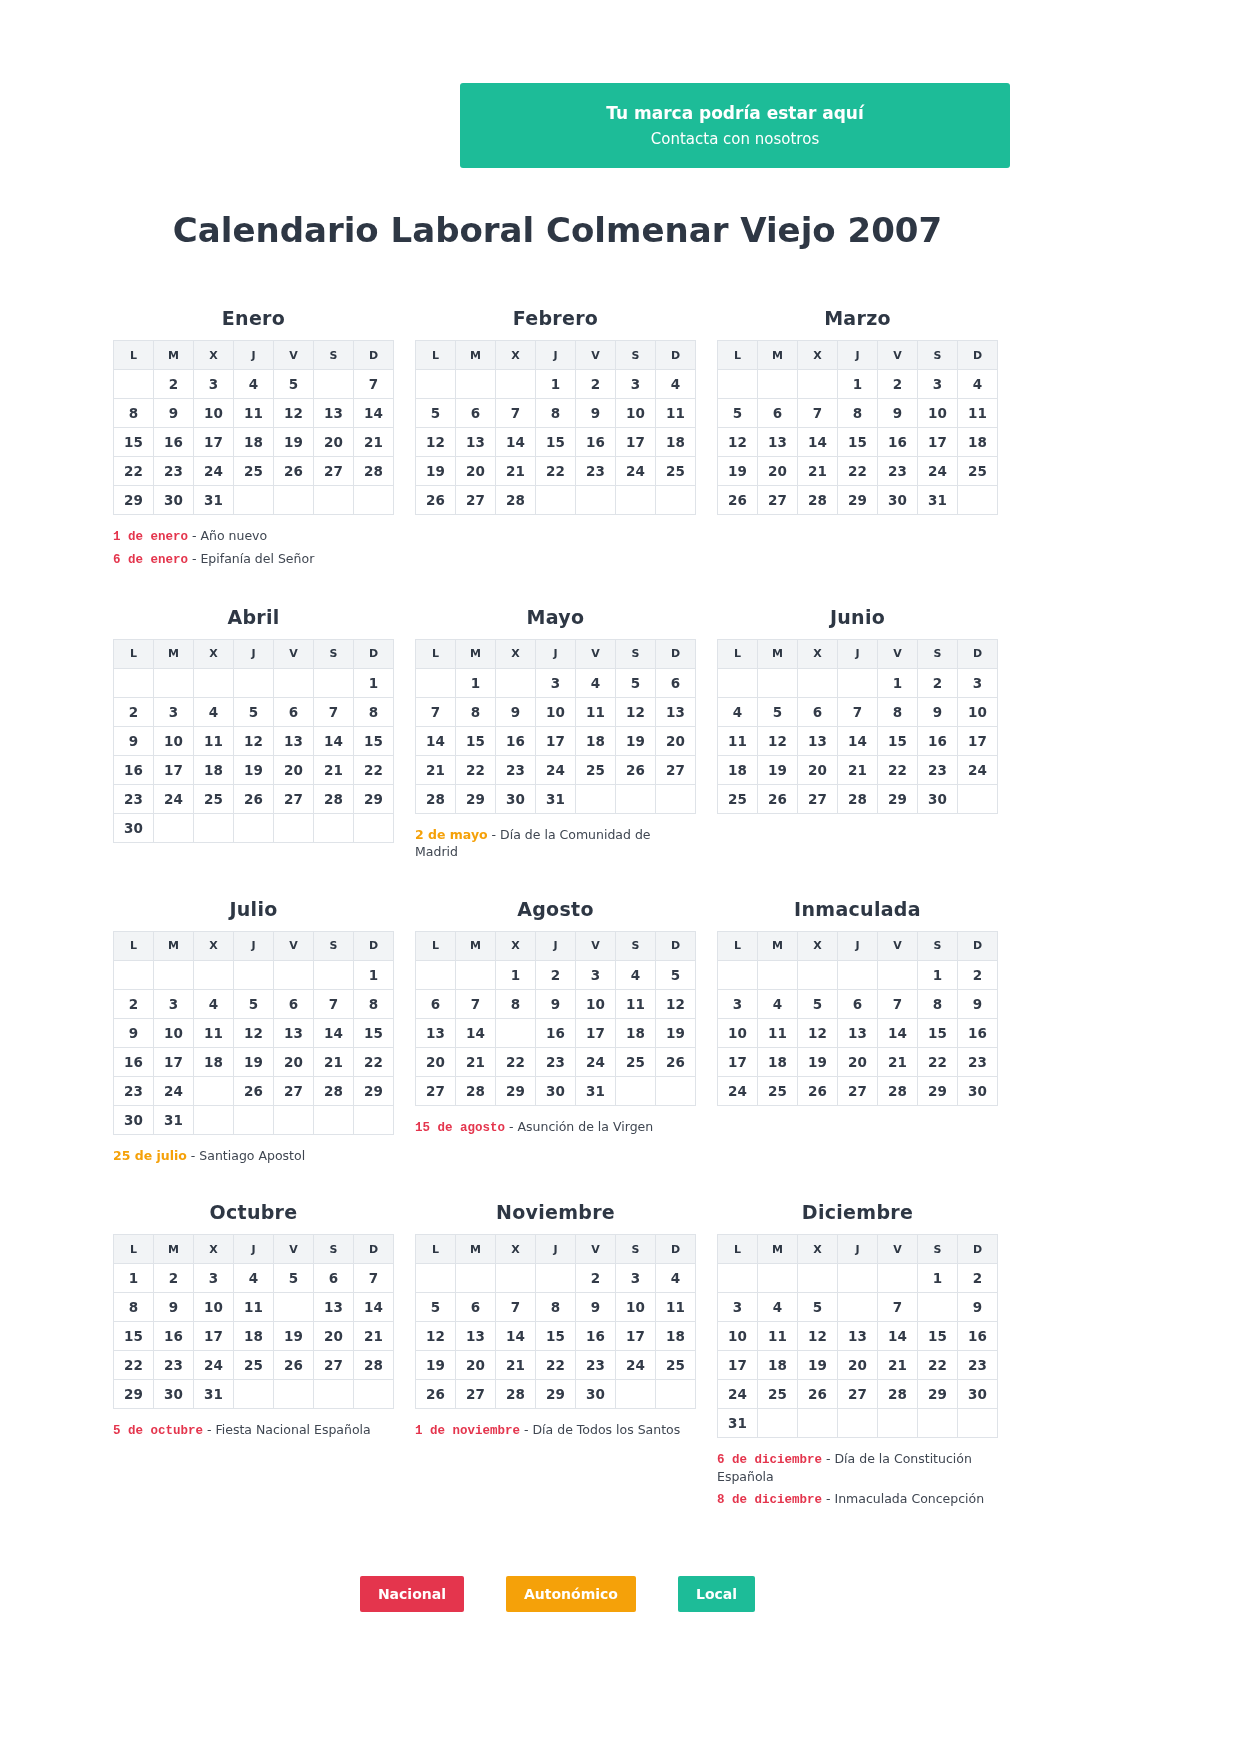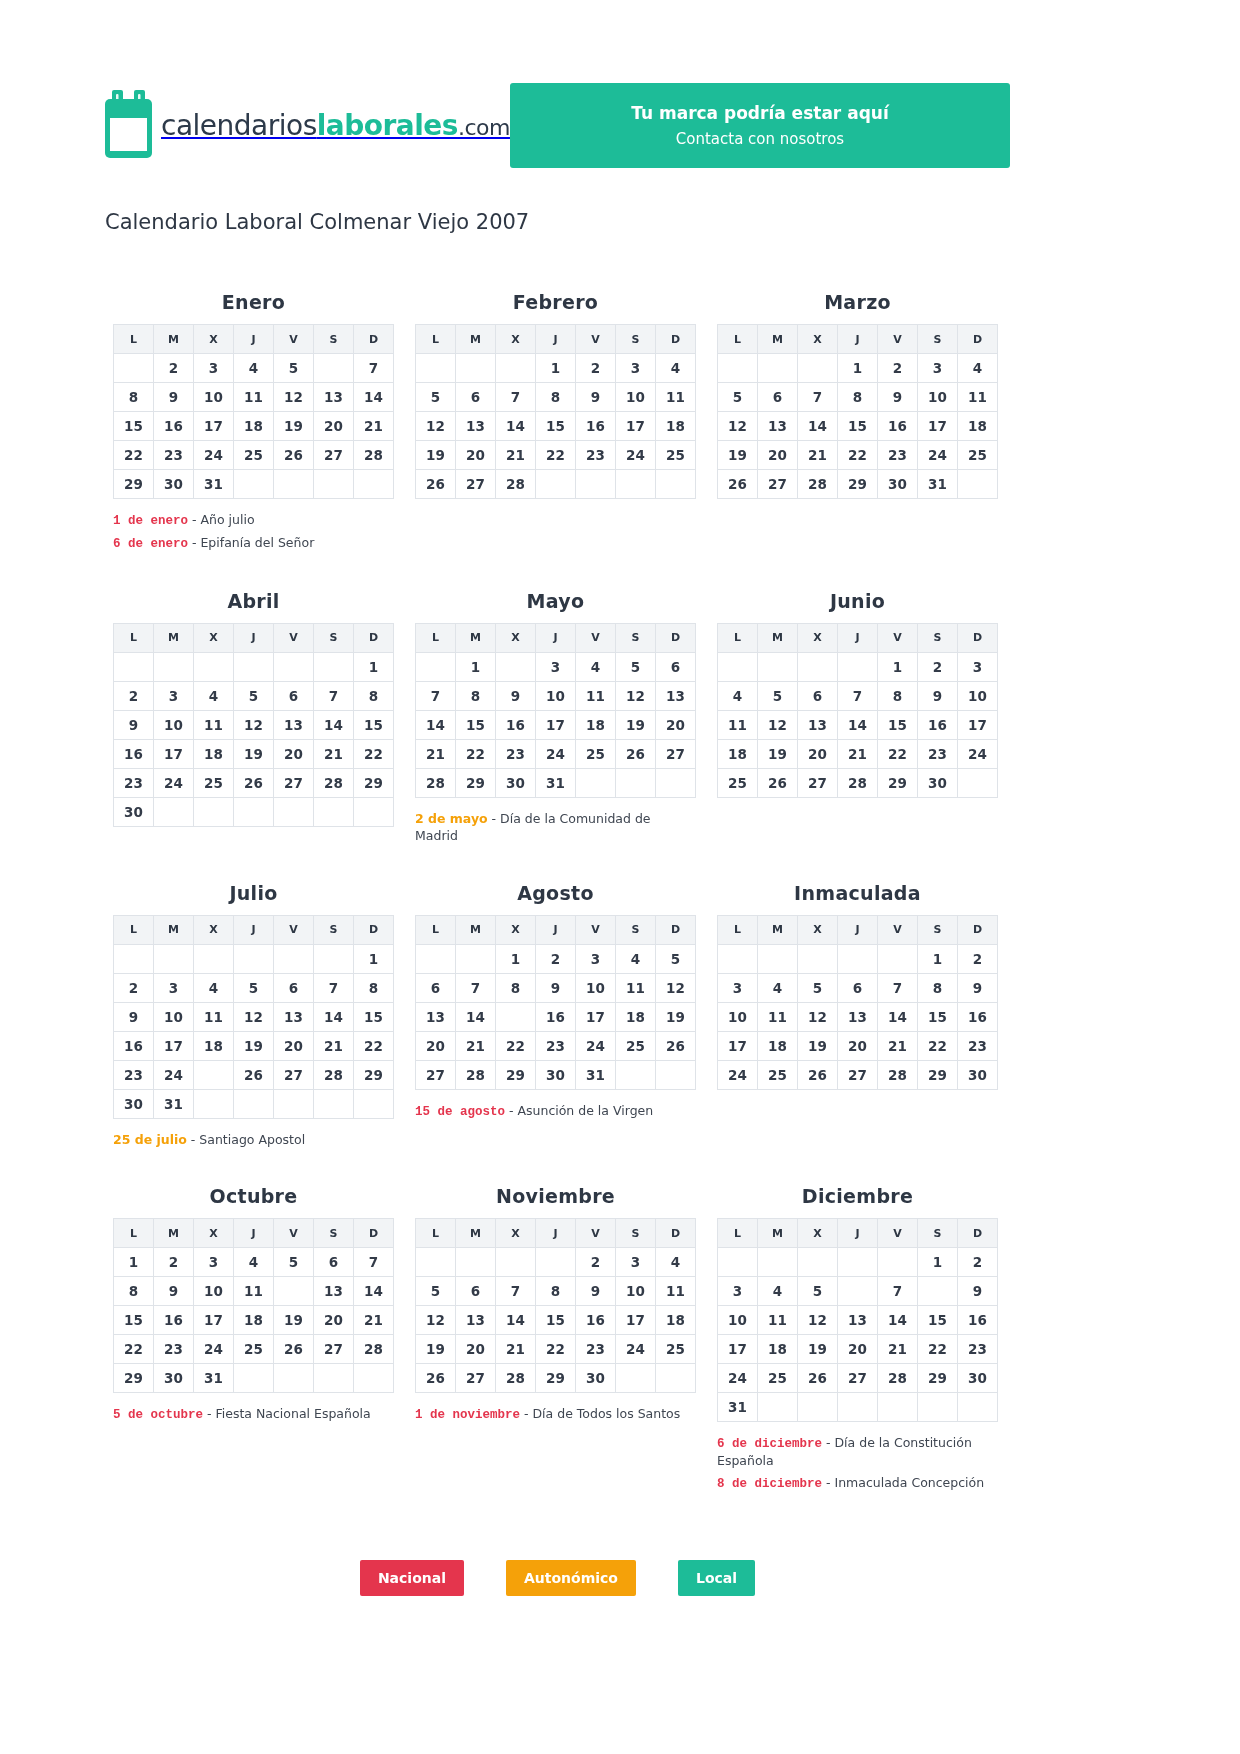--- a/index.html
+++ b/index.html
@@ -39,24 +39,25 @@
     background:var(--brand);
     border-radius:3px;
     display:flex;flex-direction:column;align-items:center;justify-content:center;
     color:#fff;gap:7px;
   }
   .banner-line1{font-size:17px;font-weight:700;}
   .banner-line2{font-size:15px;}
   
   h1.page-title{
     width:905px;
-    font-size:21px;
+    text-align:center;
+    font-size:34px;
     margin:42px 0 0 0;
     color:var(--dark);
-    font-weight:400;
+    font-weight:700;
   }
   
   .months{
     margin-top:57px;
     display:grid;
     grid-template-columns:repeat(3,281px);
     column-gap:21px;
     row-gap:32px;
     padding-left:8px;
     align-items:start;
@@ -122,33 +123,20 @@
   .legend-btn.national{background:var(--national);}
   .legend-btn.autonomic{background:var(--autonomic);}
   .legend-btn.local{background:var(--local);}
 </style>
 </head>
 <body>
 
 <div class="page">
 
   <div class="topbar">
-    <a class="logo" href="#">
-      <span>
-        <svg width="47" height="68" viewBox="0 0 47 68" aria-hidden="true">
-          <rect x="7" y="0" width="11" height="18" rx="2" fill="#1dbc98"></rect>
-          <rect x="29" y="0" width="11" height="18" rx="2" fill="#1dbc98"></rect>
-          <rect x="11" y="4" width="2.5" height="8" rx="1" fill="#eafaf5"></rect>
-          <rect x="33" y="4" width="2.5" height="8" rx="1" fill="#eafaf5"></rect>
-          <rect x="0" y="9" width="47" height="59" rx="5" fill="#1dbc98"></rect>
-          <rect x="5" y="28" width="37" height="33" fill="#ffffff"></rect>
-        </svg>
-      </span>
-      <span class="logo-text"><span>calendarios</span><span class="accent">laborales</span><span class="suffix">.com</span></span>
-    </a>
     <div class="banner">
       <div class="banner-line1">Tu marca podría estar aquí</div>
       <div class="banner-line2">Contacta con nosotros</div>
     </div>
   </div>
 
   <h1 class="page-title">Calendario Laboral Colmenar Viejo 2007</h1>
 
   <div class="months" id="months-grid">
       <div class="month">
@@ -207,21 +195,21 @@
               <td>30</td>
               <td>31</td>
               <td></td>
               <td></td>
               <td></td>
               <td></td>
             </tr>
           </tbody>
         </table>
         <div class="notes">
-          <div class="note"><span class="nd national">1 de enero</span><span class="nt"> - Año julio</span></div>
+          <div class="note"><span class="nd national">1 de enero</span><span class="nt"> - Año nuevo</span></div>
           <div class="note"><span class="nd national">6 de enero</span><span class="nt"> - Epifanía del Señor</span></div>
         </div>
       </div>
       <div class="month">
         <h2 class="month-title">Febrero</h2>
         <table class="cal">
           <thead>
             <tr>
               <th>L</th>
               <th>M</th>

